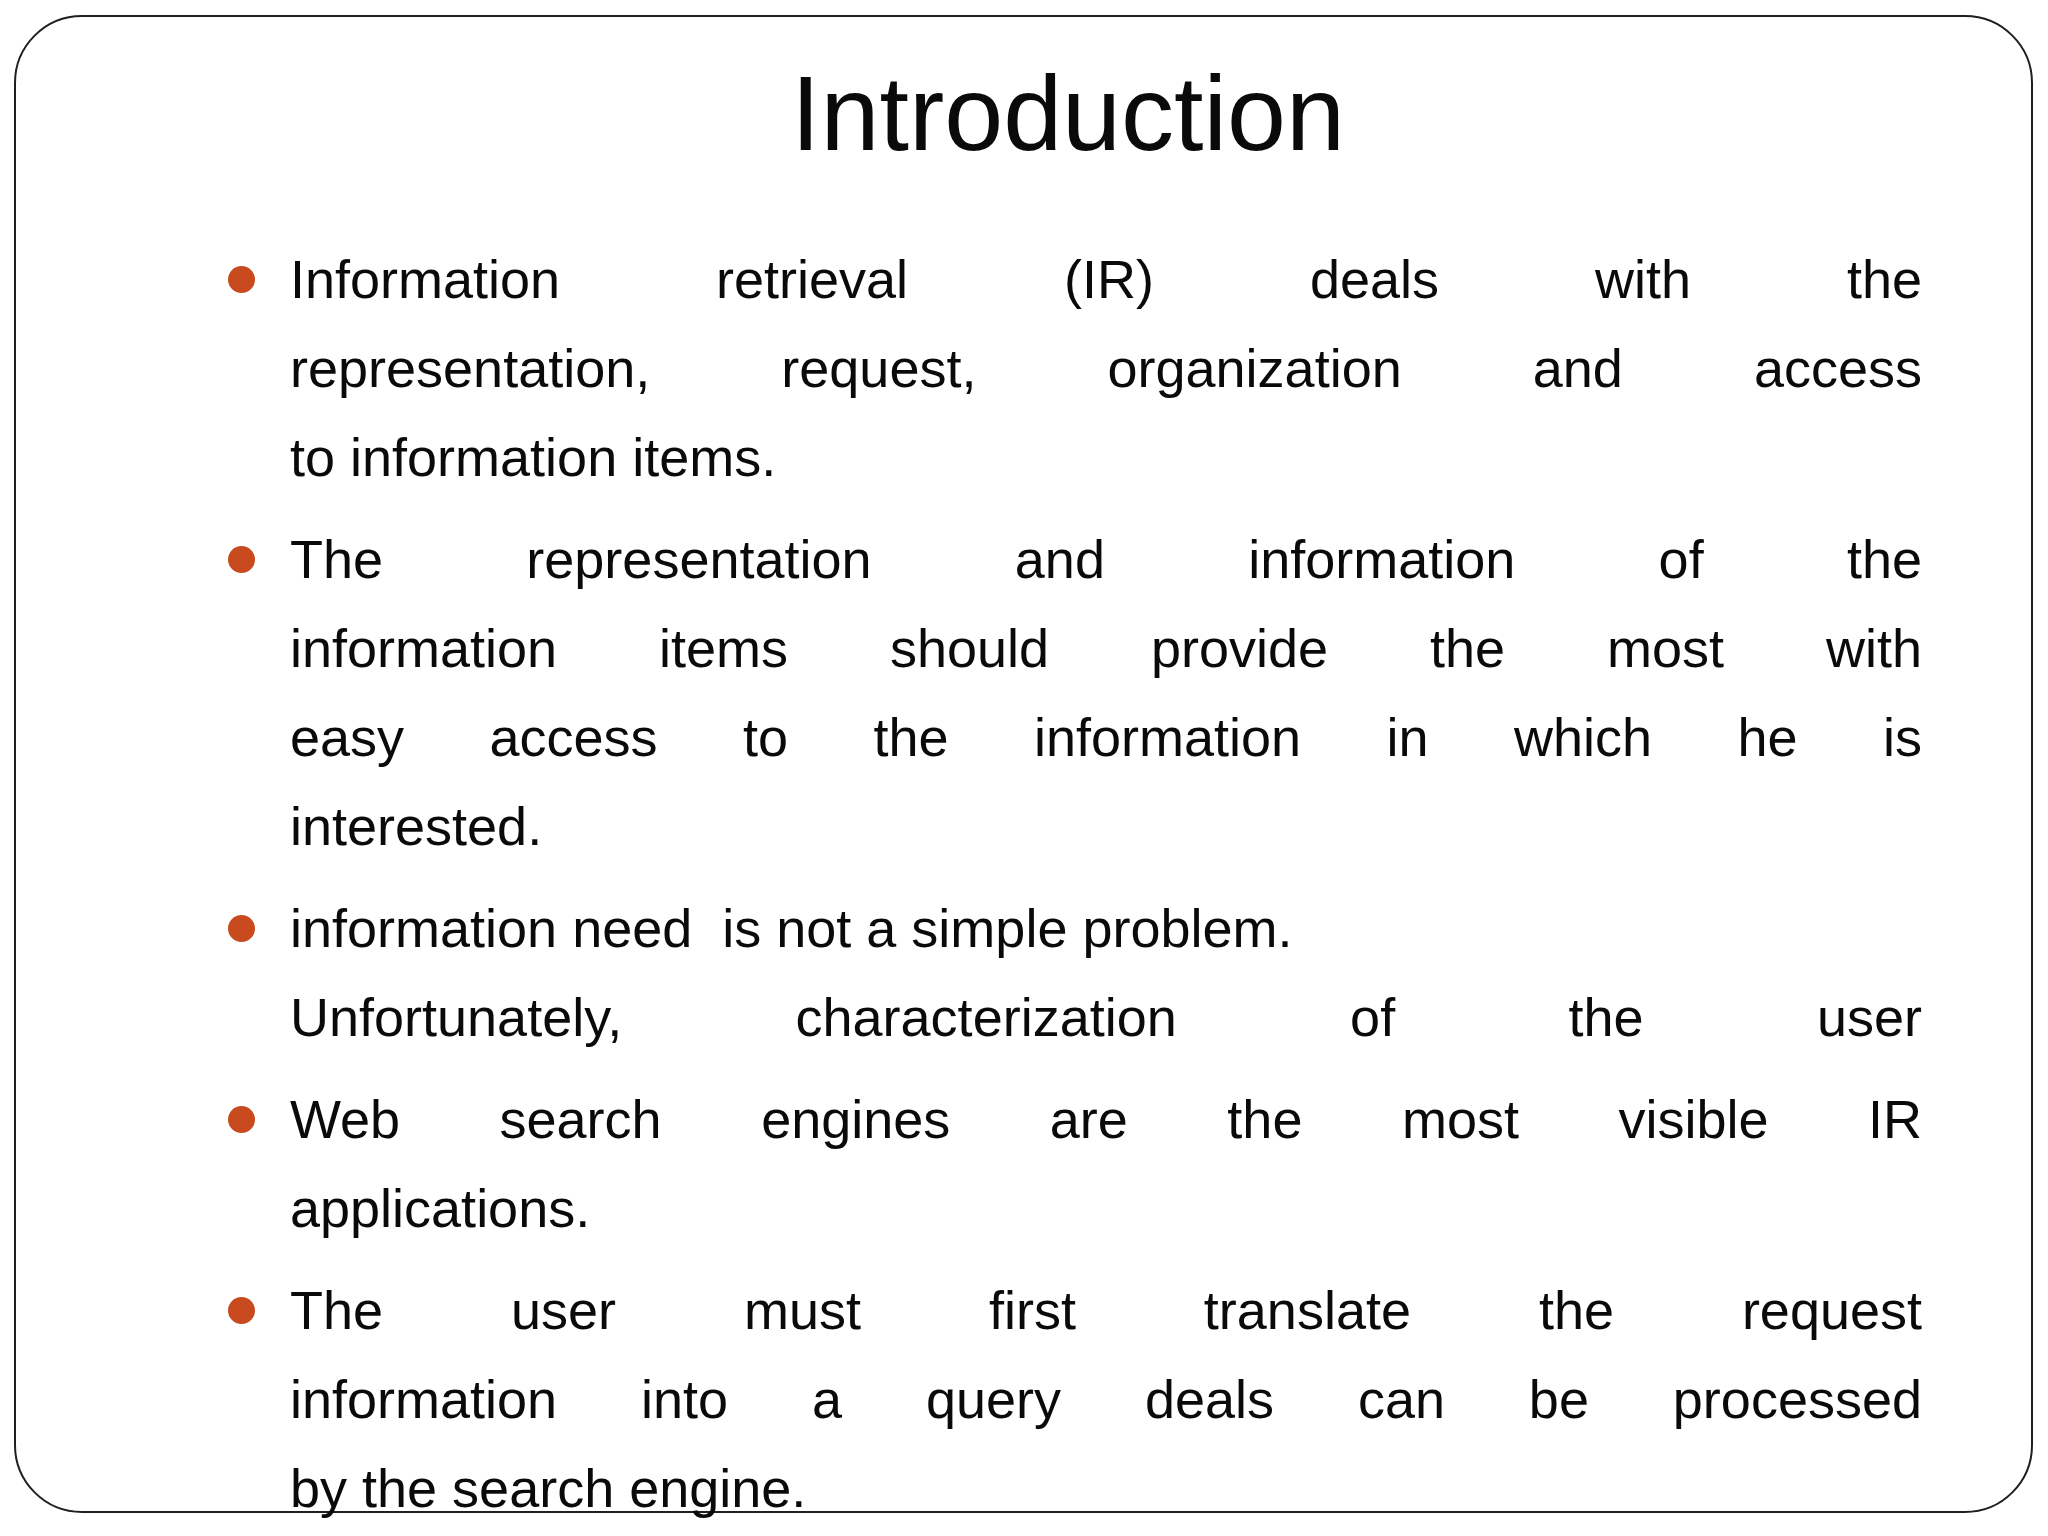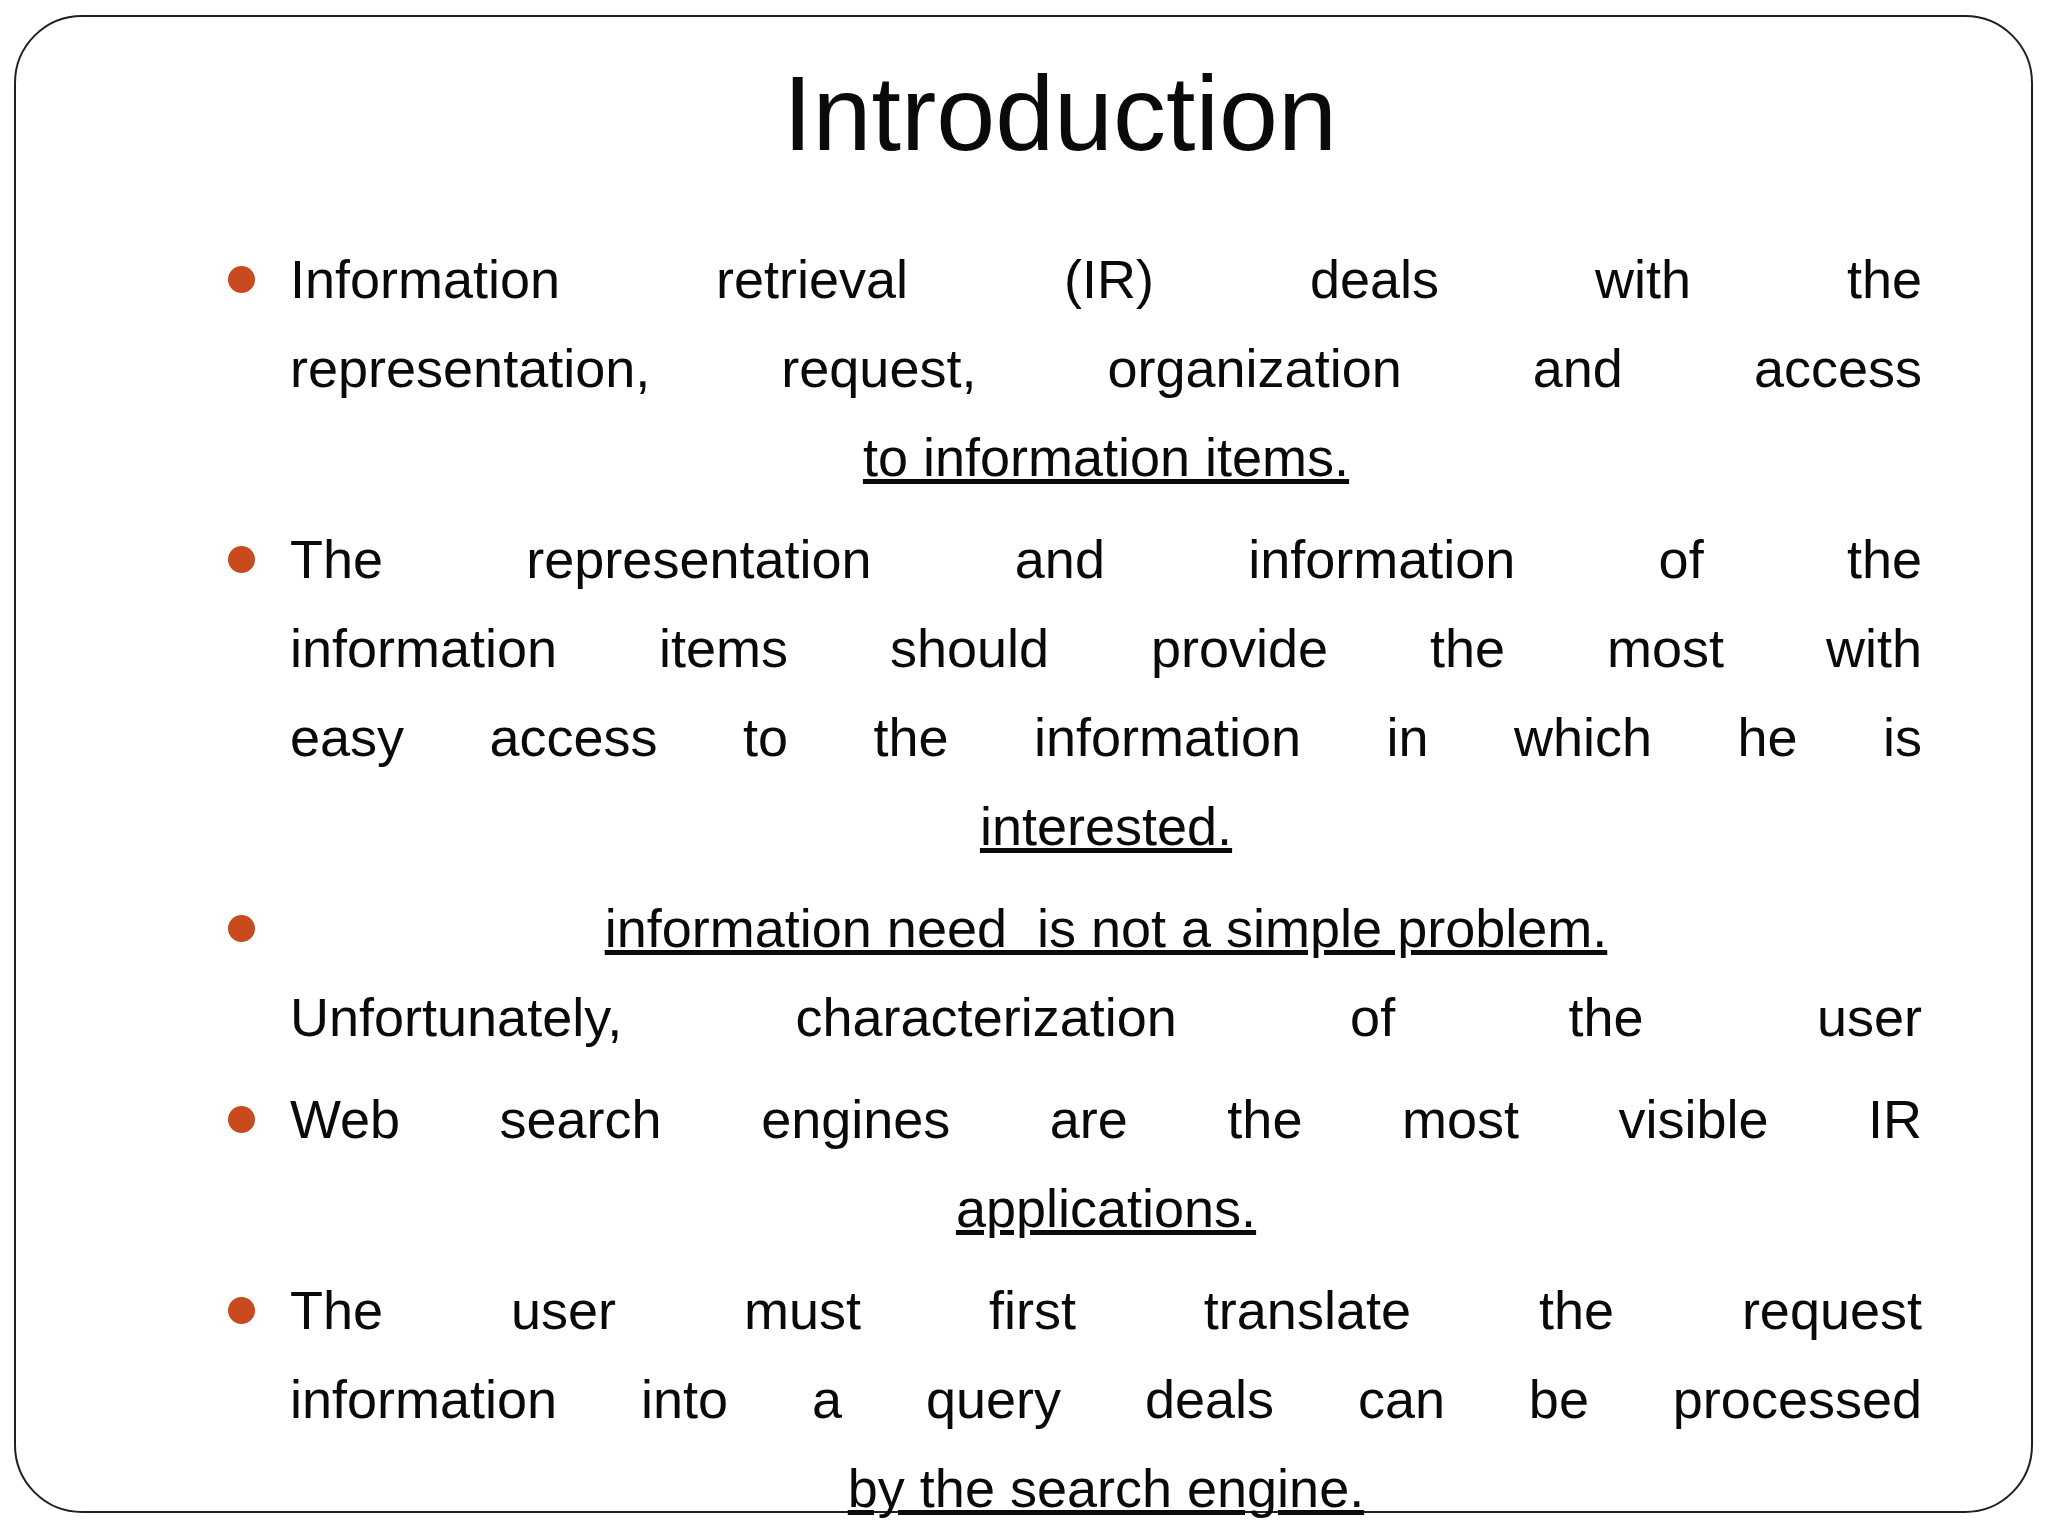--- a/index.html
+++ b/index.html
@@ -28,21 +28,21 @@
     top: 15px;
     width: 2019px;
     height: 1498px;
     border: 2px solid var(--border);
     border-radius: 68px;
     background: transparent;
   }
   .title {
     position: absolute;
     top: 50px;
-    left: 160px;
+    left: 168px;
     width: 1800px;
     text-align: center;
     font-size: 106px;
     font-weight: 400;
     line-height: 1.2;
     color: var(--text);
     letter-spacing: 0px;
   }
   .bullets {
     position: absolute;
@@ -67,24 +67,23 @@
     width: 27px;
     height: 27px;
     border-radius: 50%;
     background: var(--bullet);
   }
   .line {
     text-align: justify;
     text-align-last: justify;
   }
   .line.last {
-    text-align: center;
+    text-align: left;
     text-align-last: auto;
     white-space: pre-wrap;
-    text-decoration: underline;
   }
 </style>
 </head>
 <body>
 
 <div class="slide">
   <div class="slide-border"></div>
   <h1 class="title">Introduction</h1>
   <ul class="bullets">
       <li class="bullet-item">

